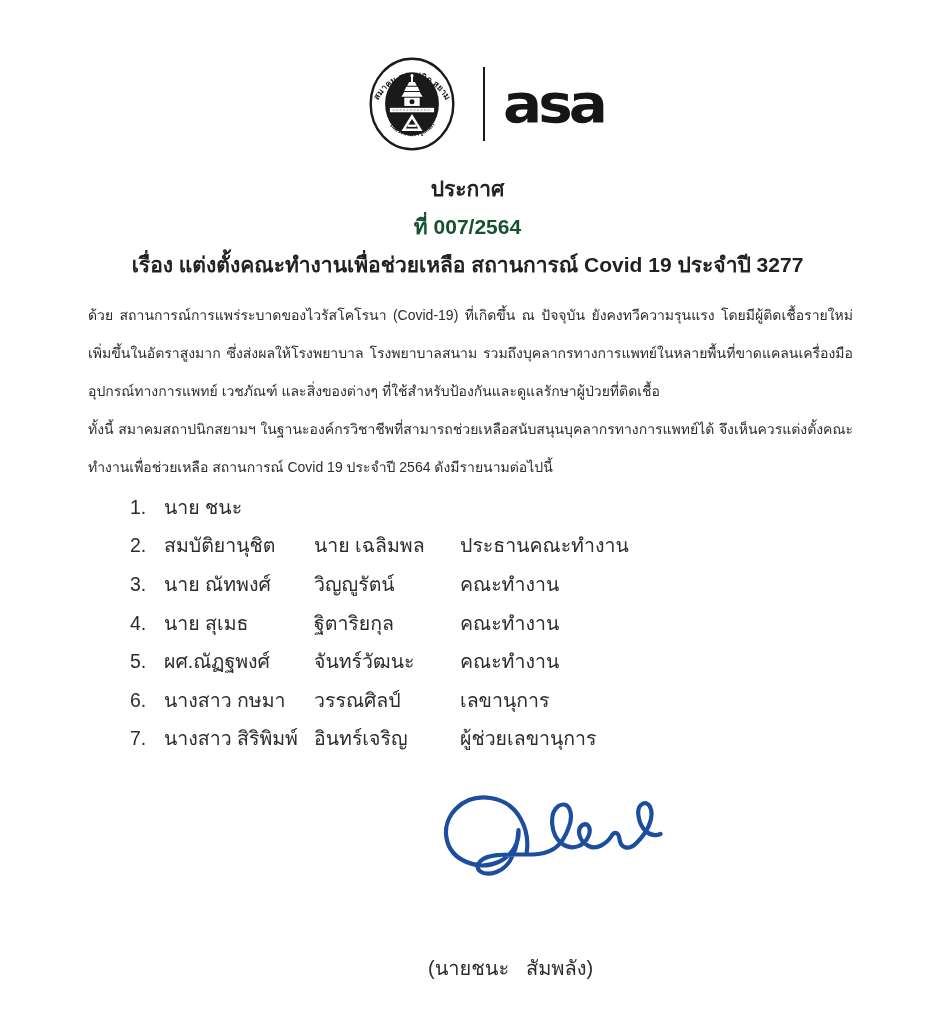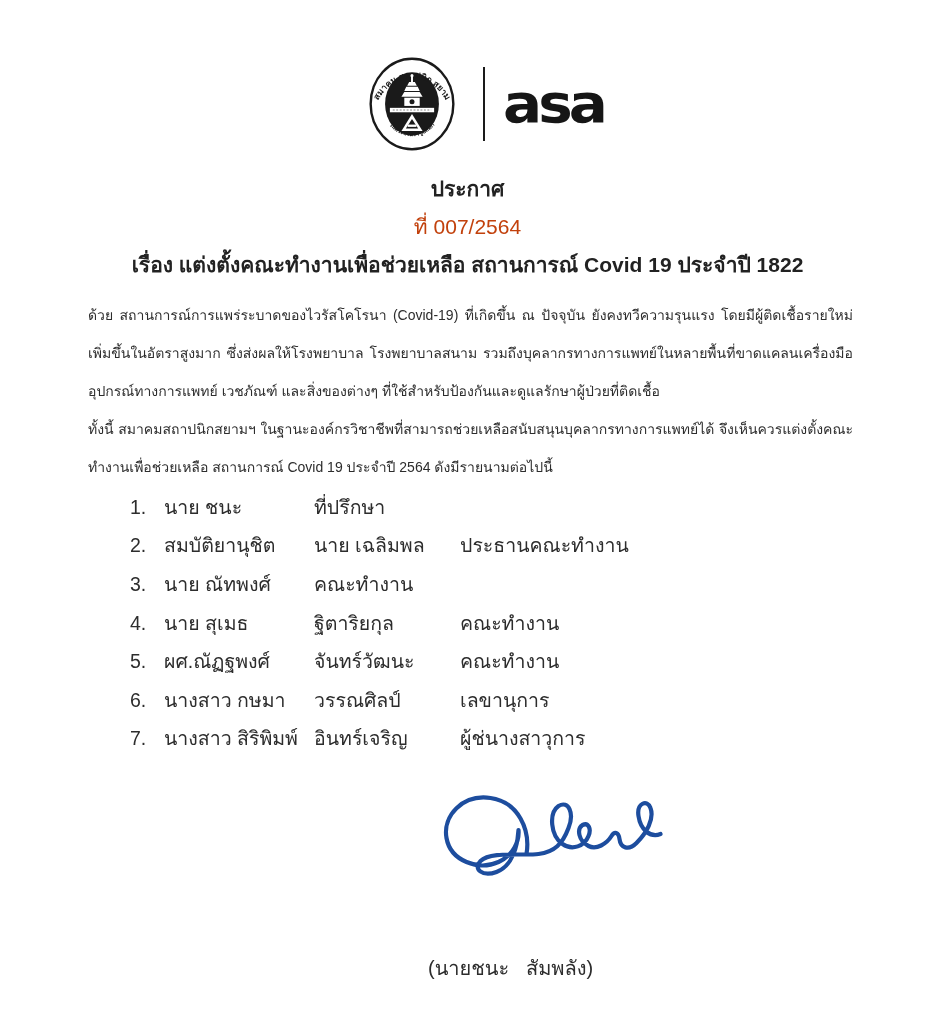--- a/index.html
+++ b/index.html
@@ -22,21 +22,21 @@
   .logotype{
     font-family:"DejaVu Sans", sans-serif;
     font-weight:900;font-size:58px;line-height:58px;
     letter-spacing:-4px;color:#161616;
     transform:scaleY(0.92);
   }
   
   .heading{position:absolute;top:170px;left:0;right:0;text-align:center;}
   .heading .line{line-height:38px;font-size:21px;}
   .doc-title{font-weight:bold;font-size:23px;color:#222;}
-  .doc-number{font-weight:normal;color:#c2410c;}
+  .doc-number{font-weight:bold;color:#14532d;}
   .doc-subject{font-weight:bold;color:#222;}
   
   .body-text{
     position:absolute;top:296px;left:88px;width:765px;
     font-size:14px;line-height:38px;text-align:justify;
   }
   .body-text p{margin:0;}
   
   .members{position:absolute;top:488px;left:130px;}
   .member-row{
@@ -90,43 +90,43 @@
         <rect x="50.5" y="73.4" width="9" height="2.4" fill="#ffffff"></rect>
       </g>
     </svg>
     <div class="logo-divider"></div>
     <div class="logotype">asa</div>
   </header>
 
   <section class="heading">
     <div class="line doc-title">ประกาศ</div>
     <div class="line doc-number">ที่ 007/2564</div>
-    <div class="line doc-subject">เรื่อง แต่งตั้งคณะทำงานเพื่อช่วยเหลือ สถานการณ์ Covid 19 ประจำปี 1822</div>
+    <div class="line doc-subject">เรื่อง แต่งตั้งคณะทำงานเพื่อช่วยเหลือ สถานการณ์ Covid 19 ประจำปี 3277</div>
   </section>
 
   <section class="body-text">
     <p>ด้วย สถานการณ์การแพร่ระบาดของไวรัสโคโรนา (Covid-19) ที่เกิดขึ้น ณ ปัจจุบัน ยังคงทวีความรุนแรง โดยมีผู้ติดเชื้อรายใหม่เพิ่มขึ้นในอัตราสูงมาก ซึ่งส่งผลให้โรงพยาบาล โรงพยาบาลสนาม รวมถึงบุคลากรทางการแพทย์ในหลายพื้นที่ขาดแคลนเครื่องมือ อุปกรณ์ทางการแพทย์ เวชภัณฑ์ และสิ่งของต่างๆ ที่ใช้สำหรับป้องกันและดูแลรักษาผู้ป่วยที่ติดเชื้อ</p>
     <p>ทั้งนี้ สมาคมสถาปนิกสยามฯ ในฐานะองค์กรวิชาชีพที่สามารถช่วยเหลือสนับสนุนบุคลากรทางการแพทย์ได้ จึงเห็นควรแต่งตั้งคณะทำงานเพื่อช่วยเหลือ สถานการณ์ Covid 19 ประจำปี 2564 ดังมีรายนามต่อไปนี้</p>
   </section>
 
   <section class="members">
     <div class="member-row">
       <span>1.</span>
       <span>นาย ชนะ</span>
-      <span>ที่ปรึกษา</span>
     </div>
     <div class="member-row">
       <span>2.</span>
       <span>สมบัติยานุชิต</span>
       <span>นาย เฉลิมพล</span>
       <span>ประธานคณะทำงาน</span>
     </div>
     <div class="member-row">
       <span>3.</span>
       <span>นาย ณัทพงศ์</span>
+      <span>วิญญูรัตน์</span>
       <span>คณะทำงาน</span>
     </div>
     <div class="member-row">
       <span>4.</span>
       <span>นาย สุเมธ</span>
       <span>ฐิตาริยกุล</span>
       <span>คณะทำงาน</span>
     </div>
     <div class="member-row">
       <span>5.</span>
@@ -137,21 +137,21 @@
     <div class="member-row">
       <span>6.</span>
       <span>นางสาว กษมา</span>
       <span>วรรณศิลป์</span>
       <span>เลขานุการ</span>
     </div>
     <div class="member-row">
       <span>7.</span>
       <span>นางสาว สิริพิมพ์</span>
       <span>อินทร์เจริญ</span>
-      <span>ผู้ช่นางสาวุการ</span>
+      <span>ผู้ช่วยเลขานุการ</span>
     </div>
   </section>
 
 
   <svg class="signature" viewBox="0 0 250 100">
     <path fill="none" stroke-width="4.2" stroke-linecap="round" stroke-linejoin="round" d="M 96,68 C 100,44 88,16 60,12 C 32,8 12,30 16,52 C 20,75 48,85 68,76
              C 83,69 89,55 88,44 C 87,60 82,80 66,86 C 52,91 42,83 50,75
              C 60,65 92,70 108,68 C 124,66 132,58 138,42 C 144,27 138,14 128,20
              C 118,27 120,50 132,58 C 142,65 154,60 158,50 C 161,43 158,36 152,39
              C 146,43 148,55 158,60 C 166,64 176,58 181,50 C 184,45 188,46 189,53

